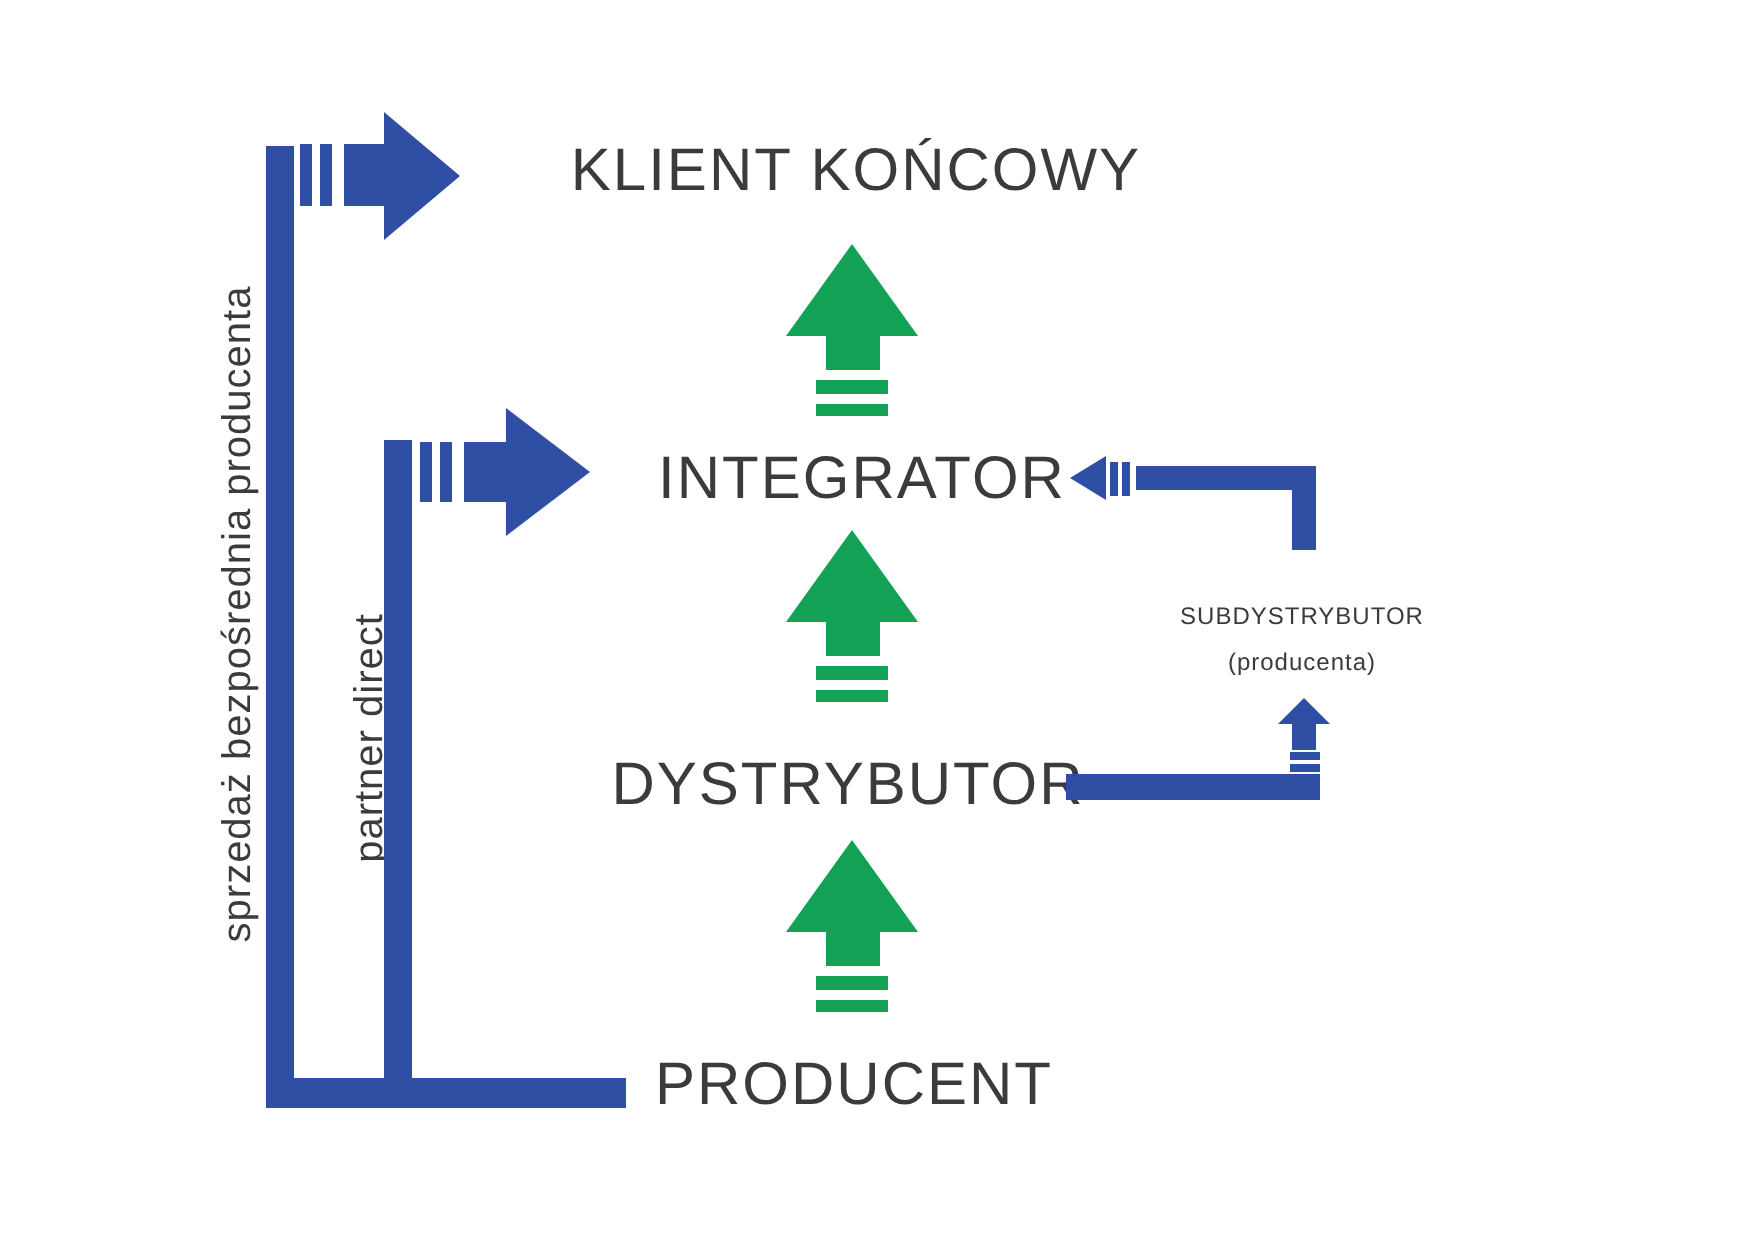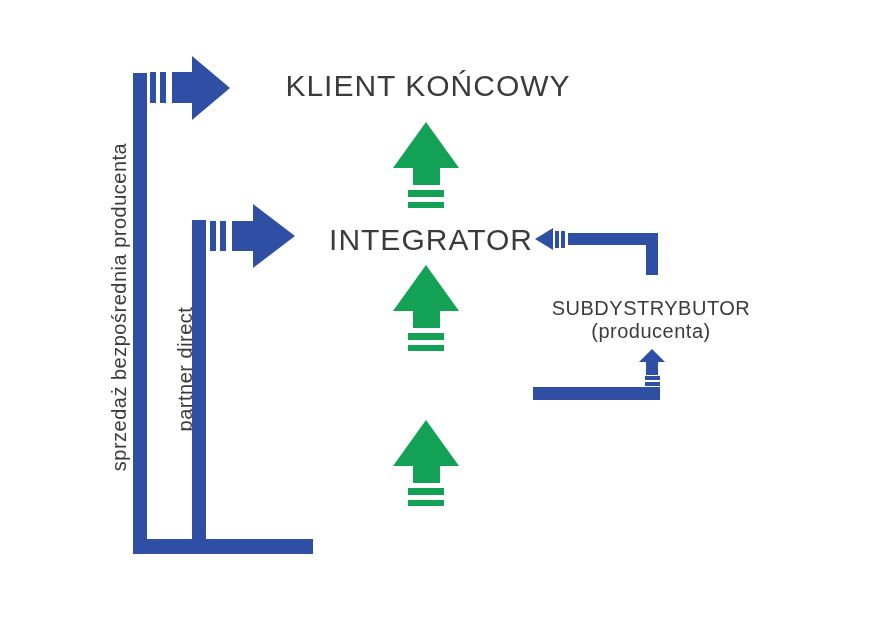--- a/index.html
+++ b/index.html
@@ -24,21 +24,21 @@
     font-size: 30px;
     font-weight: 300;
     letter-spacing: 1px;
     color: var(--text);
     text-align: center;
     white-space: nowrap;
     line-height: 36px;
   }
   .sub-label {
     position: absolute;
-    font-size: 20px;
+    font-size: 12px;
     font-weight: 300;
     letter-spacing: 0.5px;
     color: var(--text);
     text-align: center;
     white-space: nowrap;
     line-height: 22px;
   }
   .vlabel {
     position: absolute;
     font-size: 20px;
@@ -69,21 +69,23 @@
 </style>
 </head>
 <body>
 
 <div class="canvas">
 
   <div class="node-label" style="left:281px; top:222px; width:300px;">INTEGRATOR</div>
 
   <div class="node-label" style="left:278px; top:68px; width:300px;">KLIENT KOŃCOWY</div>
 
+  <div class="node-label" style="left:274px; top:375px; width:300px;">DYSTRYBUTOR</div>
 
+  <div class="node-label" style="left:277px; top:525px; width:300px;">PRODUCENT</div>
 
   <div class="sub-label" style="left:551px; top:297px; width:200px;">SUBDYSTRYBUTOR</div>
 
   <div class="sub-label" style="left:551px; top:320px; width:200px;">(producenta)</div>
 
   <div class="vlabel" style="left:-46px; top:296px; width:330px;">sprzedaż bezpośrednia producenta</div>
 
   <div class="vlabel" style="left:120px; top:358px; width:130px;">partner direct</div>
 
   <div class="abs blue" style="left:133px; top:73px; width:14px; height:481px;"></div>

